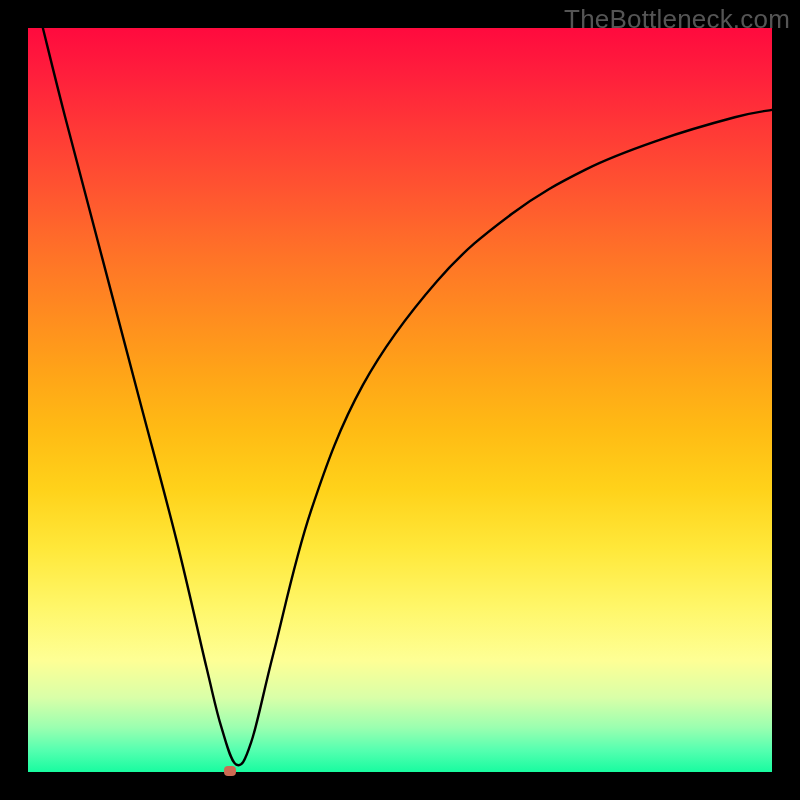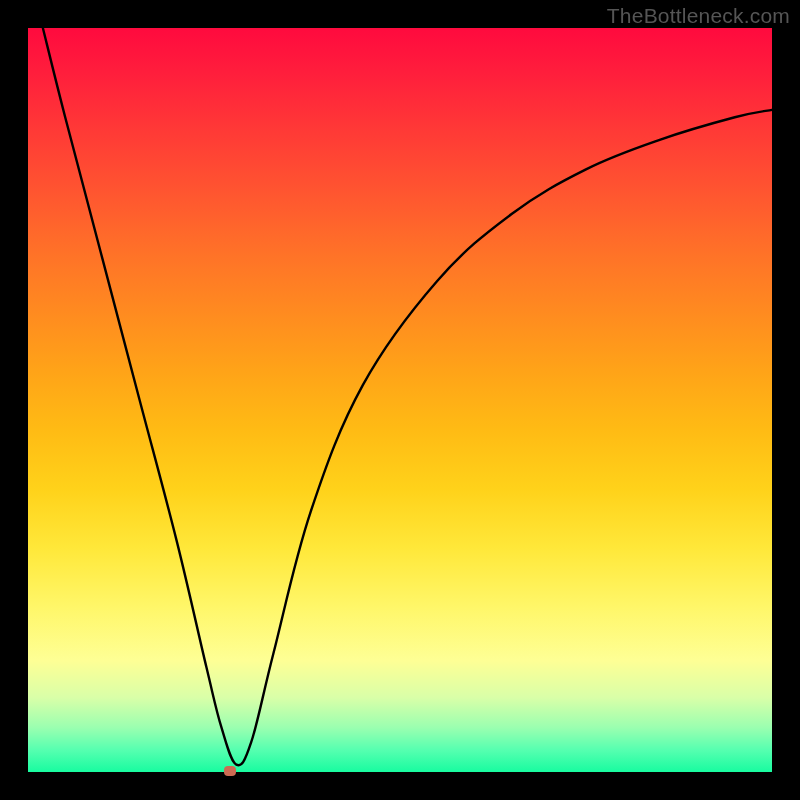--- a/index.html
+++ b/index.html
@@ -40,21 +40,21 @@
       #9bffb0 94%,
       #57ffb0 97%,
       #18fca0 100%
     );
   }
   .watermark {
     position: absolute;
     top: 4px;
     right: 10px;
     color: #555;
-    font-size: 21px;
+    font-size: 26px;
     font-weight: 500;
     letter-spacing: 0.2px;
     z-index: 5;
     user-select: none;
   }
   svg.curve {
     position: absolute;
     left: 0;
     top: 0;
     width: 744px;

